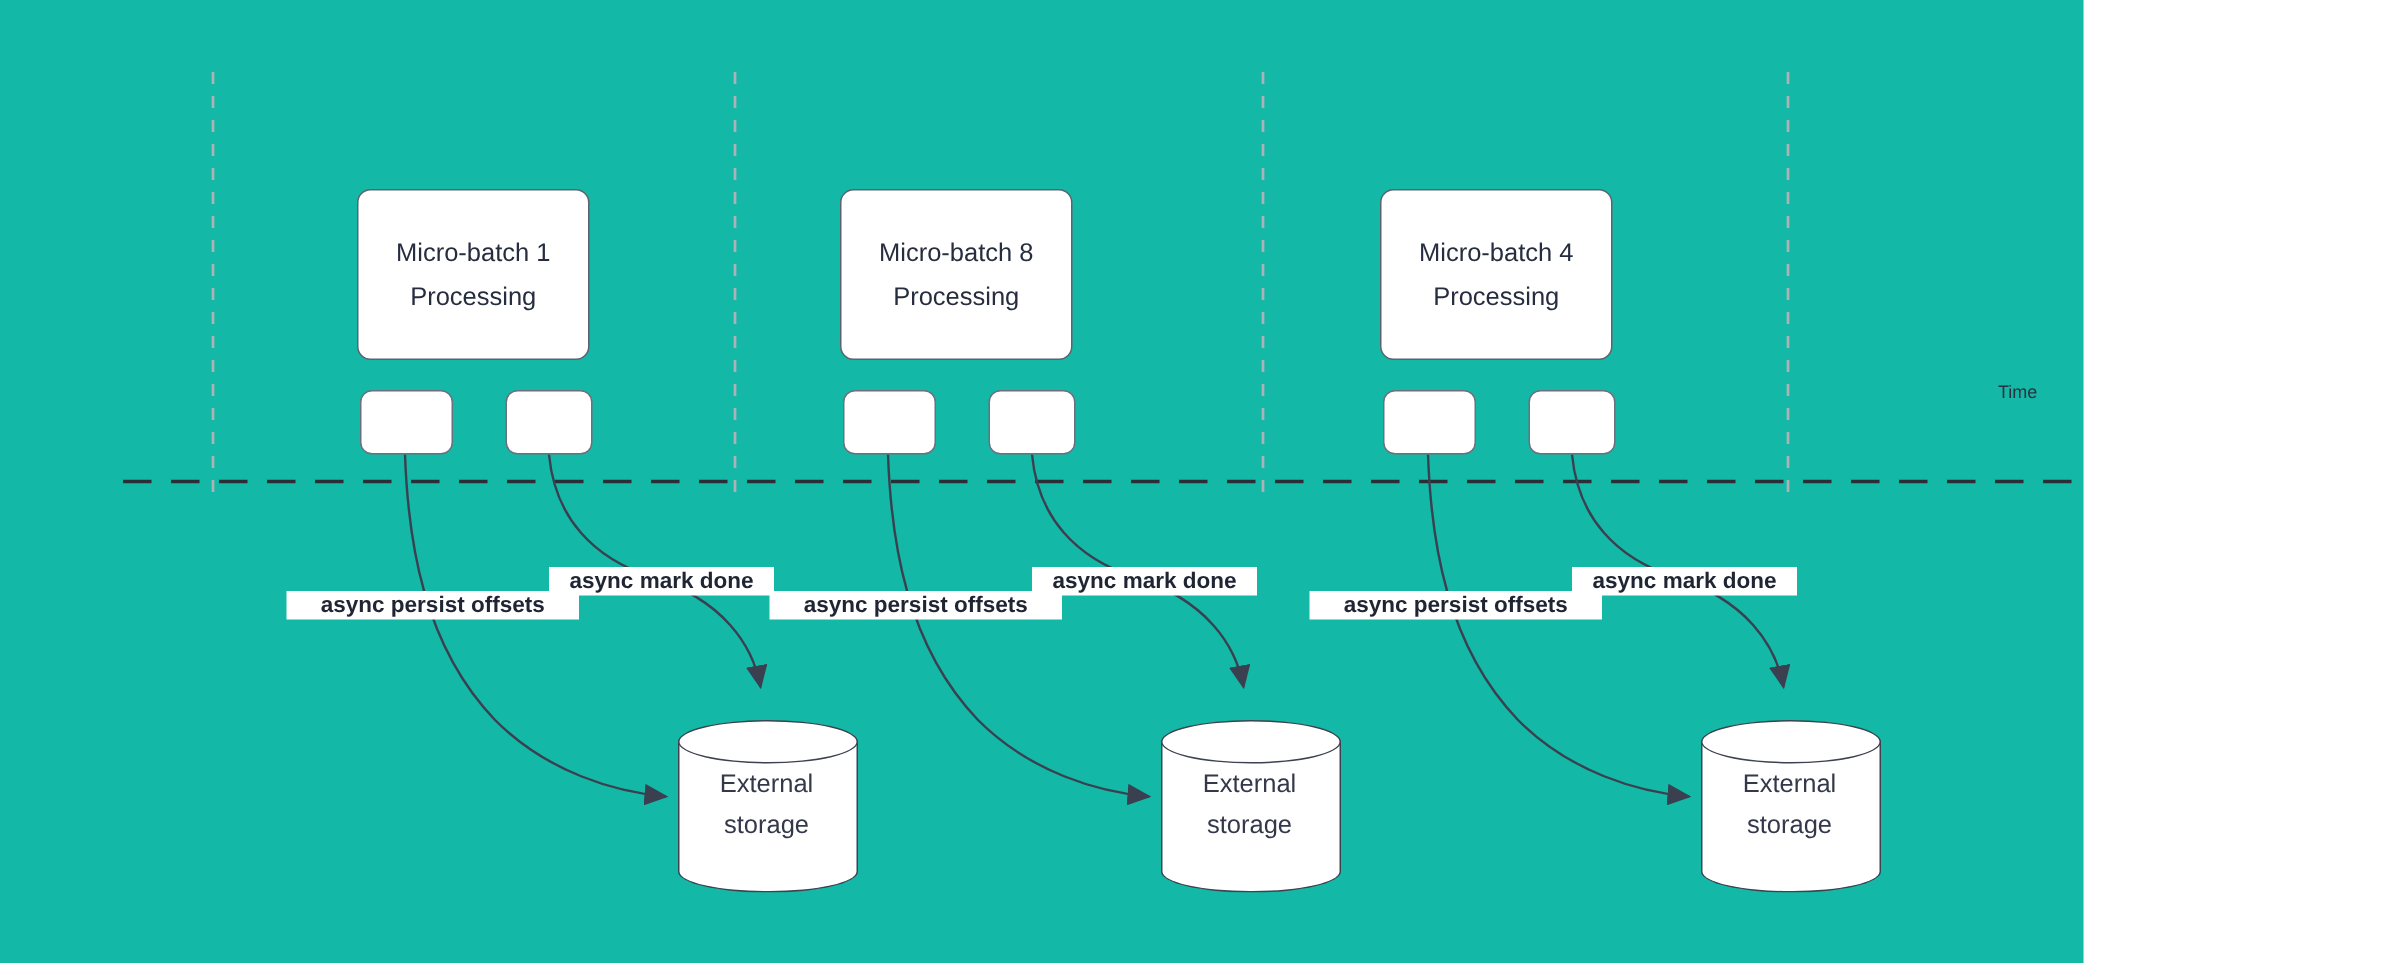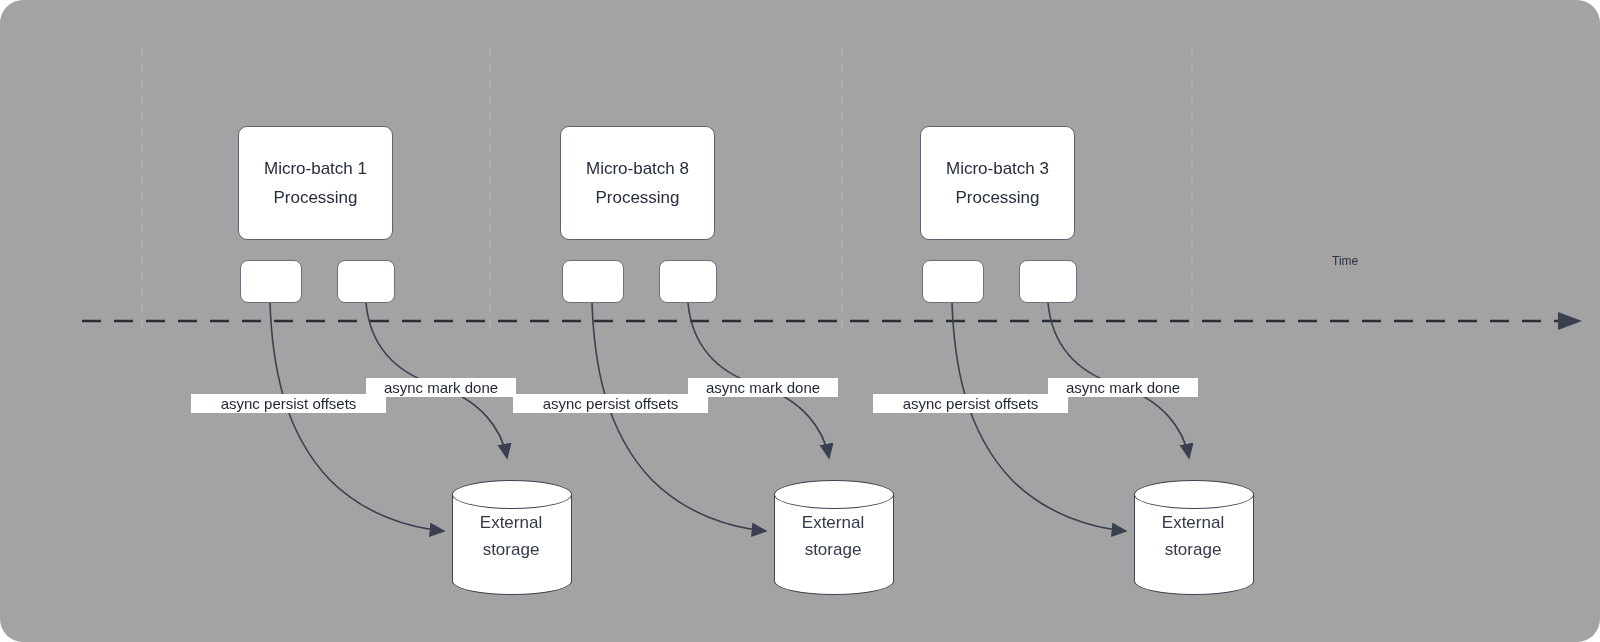--- a/index.html
+++ b/index.html
@@ -1,22 +1,21 @@
 <!DOCTYPE html>
 <html><head>
 <meta charset="utf-8">
 <style>
   html,body{margin:0;padding:0;background:#ffffff;}
   #canvas{
     position:relative;
-    width:1600px;height:642px;
-    background:#a3a3a3;
+    width:1389px;height:642px;
+    background:#14b8a6;
     font-family:"Liberation Sans", sans-serif;
     overflow:hidden;
-    border-radius:23px;
   }
   #connector-layer{
     position:absolute;left:0;top:0;width:1600px;height:642px;z-index:1;
   }
   .group{
     position:absolute;top:0;width:350px;height:642px;z-index:2;
   }
   .proc-box{
     position:absolute;left:0;top:126px;width:153px;height:112px;
     border:1px solid #5c6370;border-radius:9px;background:#ffffff;
@@ -24,21 +23,21 @@
     color:#262d3e;font-size:17px;line-height:29px;text-align:center;
   }
   .small-box{
     position:absolute;top:260px;height:41px;
     border:1px solid #6b7080;border-radius:8px;background:#ffffff;
   }
   .small-box.left{left:2px;width:60px;}
   .small-box.right{left:99px;width:56px;}
   .arrow-label{
     position:absolute;
-    font-size:15px;font-weight:normal;color:#1f2533;
+    font-size:15px;font-weight:bold;color:#1f2533;
     text-align:center;background:#ffffff;padding:1px 0;
     white-space:nowrap;
   }
   .arrow-label.persist{left:-47px;top:394px;width:195px;}
   .arrow-label.markdone{left:128px;top:378px;width:150px;}
   .cyl-top{
     position:absolute;left:214px;top:480px;width:118px;height:27px;
     border:1.5px solid #3c4250;border-radius:50%;background:#ffffff;z-index:3;
   }
   .cyl-body{
@@ -122,21 +121,21 @@
     <div class="cyl-top"></div>
     <div class="cyl-body"></div>
     <div class="cyl-label">
       <span>External</span>
       <span>storage</span>
     </div>
   </div>
 
   <div class="group" style="left:920px;">
     <div class="proc-box">
-      <span>Micro-batch 3</span>
+      <span>Micro-batch 4</span>
       <span>Processing</span>
     </div>
     <div class="small-box left"></div>
     <div class="small-box right"></div>
     <div class="arrow-label persist">async persist offsets</div>
     <div class="arrow-label markdone">async mark done</div>
     <div class="cyl-top"></div>
     <div class="cyl-body"></div>
     <div class="cyl-label">
       <span>External</span>

